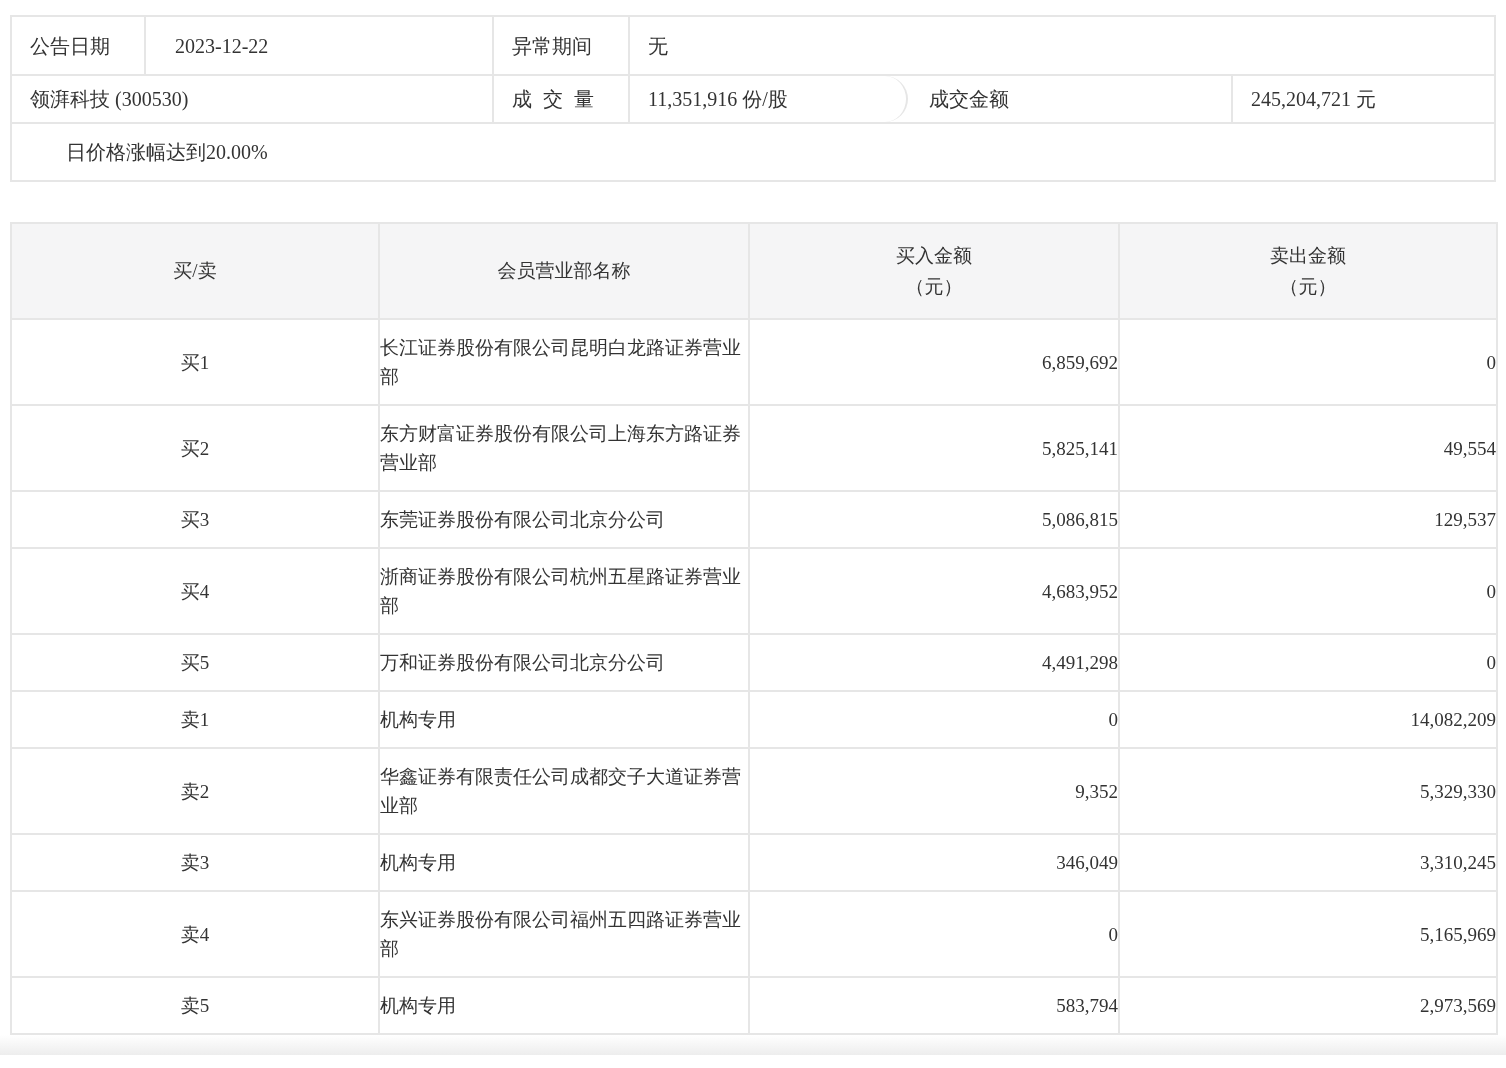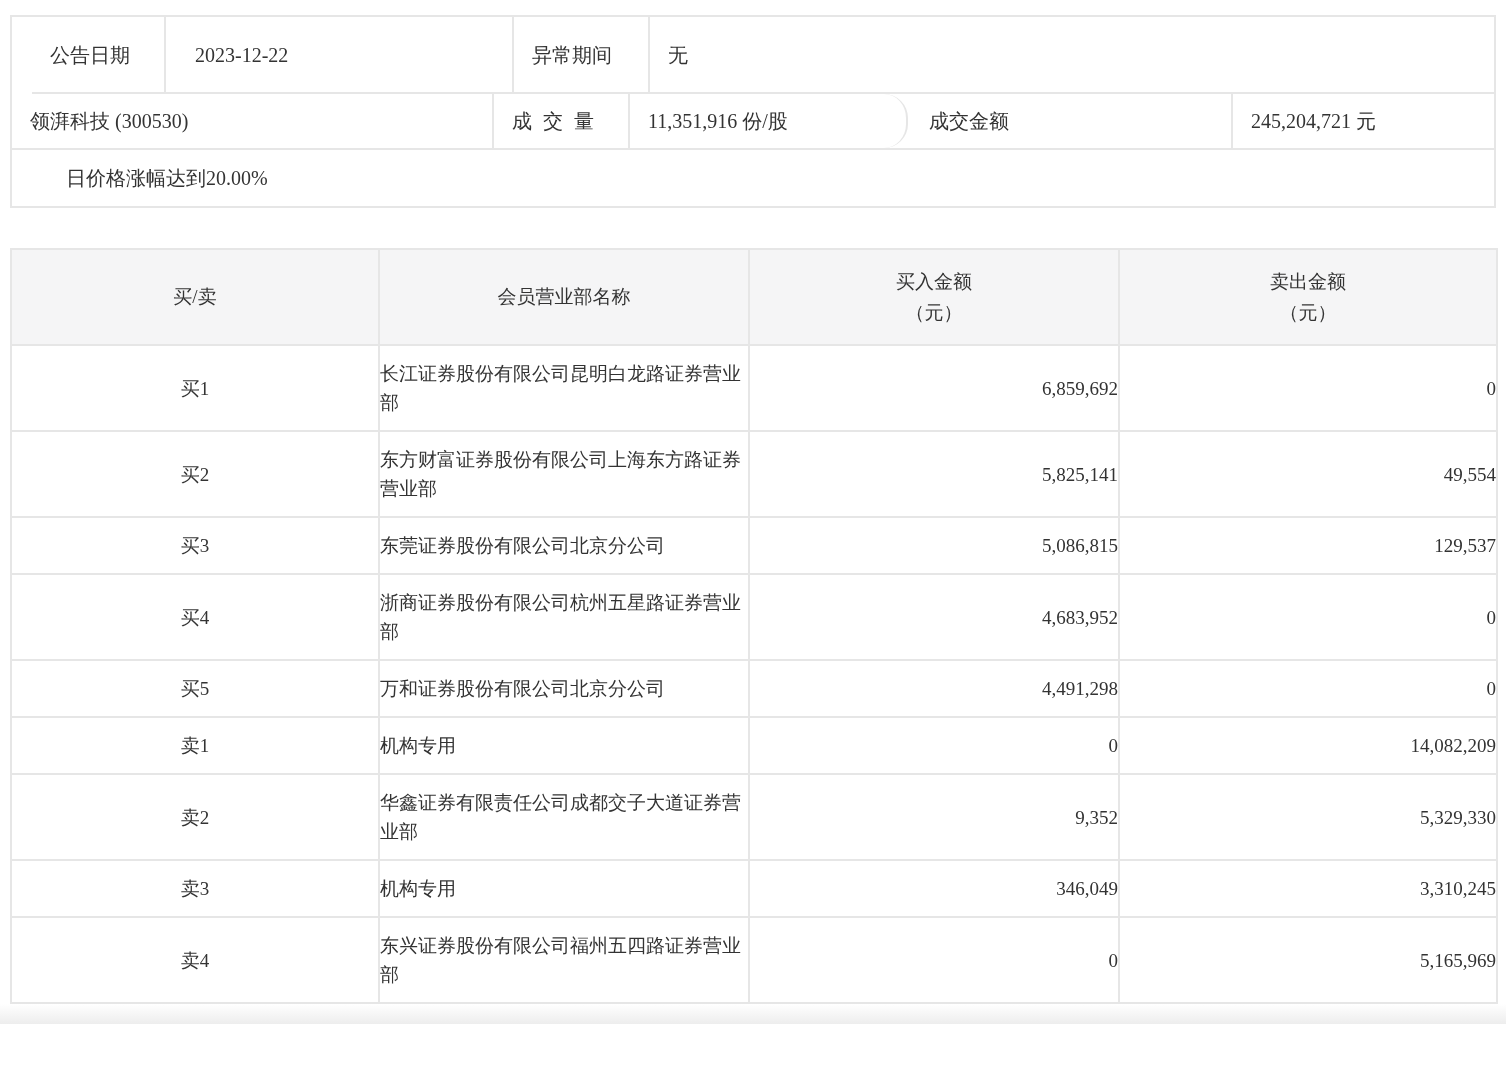--- a/index.html
+++ b/index.html
@@ -34,22 +34,22 @@
     align-items: center;
     padding-left: 18px;
     padding-right: 10px;
     border-right: 2px solid var(--border);
     font-size: 20px;
     line-height: 1.3;
     white-space: nowrap;
     overflow: hidden;
   }
   .ic:last-child { border-right: none; }
-  .r1 { height: 77px; margin-left: 20px; }
-  .r2 { height: 56px; }
+  .r1 { height: 59px; }
+  .r2 { height: 48px; }
   .r3 { height: 56px; margin-left: 36px; }
   .w134 { width: 134px; }
   .w348 { width: 348px; padding-left: 29px; }
   .w136 { width: 136px; }
   .w482 { width: 482px; }
   .w278 { width: 278px; border-radius: 24px; }
   .w325 { width: 325px; padding-left: 21px; }
   .grow  { flex: 1 1 auto; }
   .spread { word-spacing: 6px; }
 
@@ -216,18 +216,24 @@
     <td class="cell-sell">3,310,245</td>
   </tr>
 
   <tr>
     <td class="cell-side">卖4</td>
     <td class="cell-branch">东兴证券股份有限公司福州五四路证券营业部</td>
     <td class="cell-buy">0</td>
     <td class="cell-sell">5,165,969</td>
   </tr>
 
+  <tr>
+    <td class="cell-side">卖5</td>
+    <td class="cell-branch">机构专用</td>
+    <td class="cell-buy">583,794</td>
+    <td class="cell-sell">2,973,569</td>
+  </tr>
 </tbody>
   </table>
 
 </div>
 
 <div class="bottom-fade"></div>
 
 </body></html>

